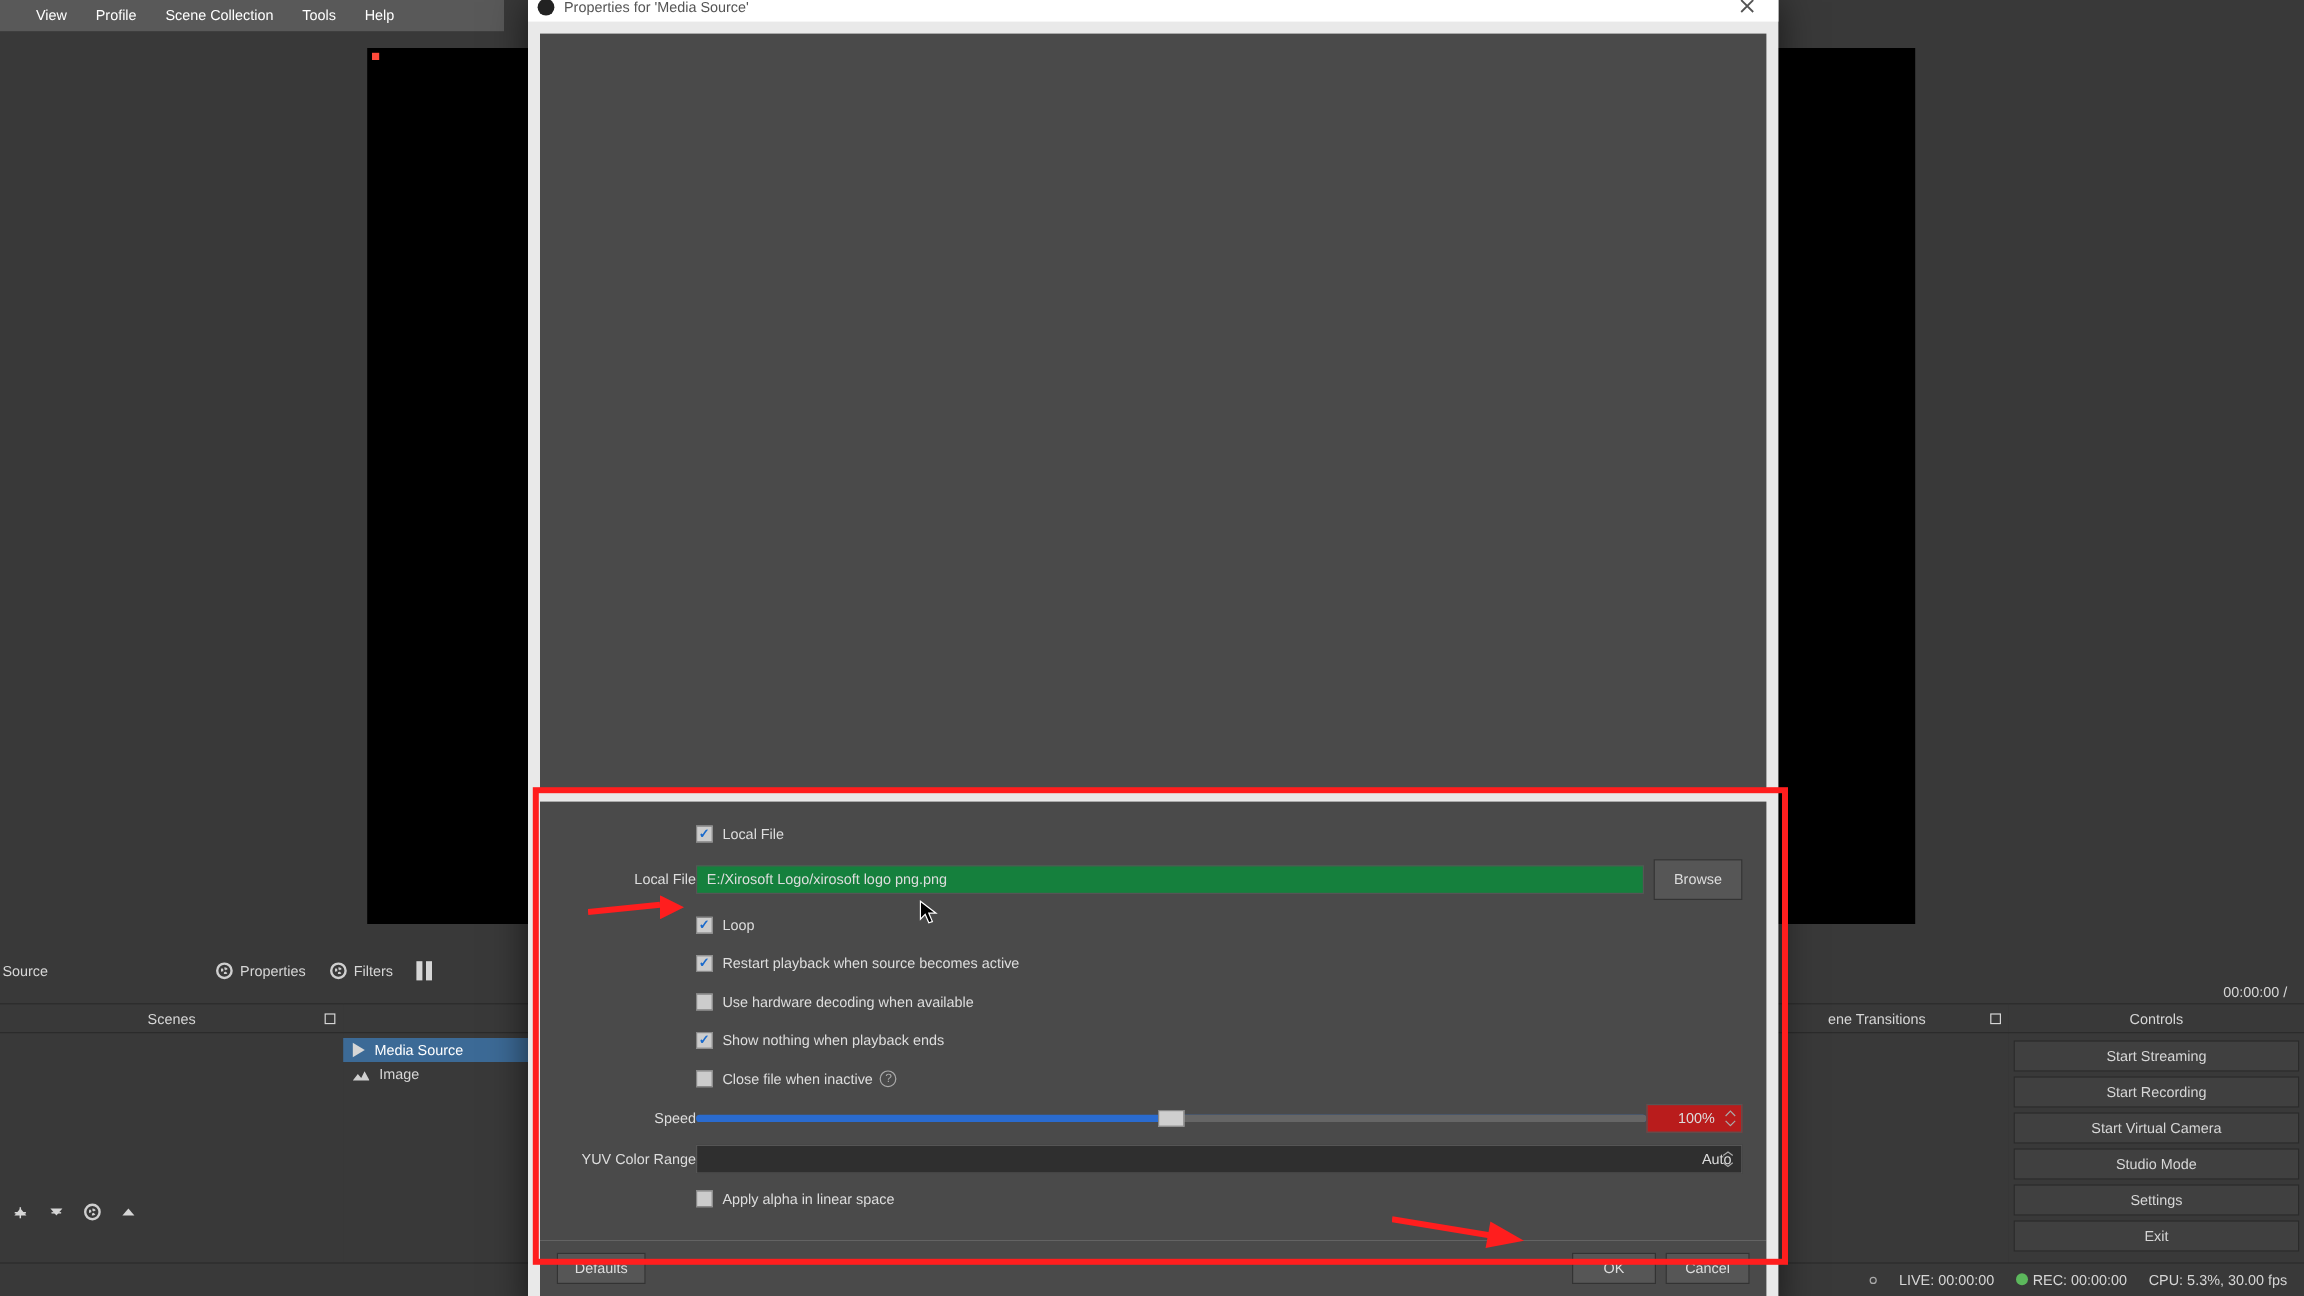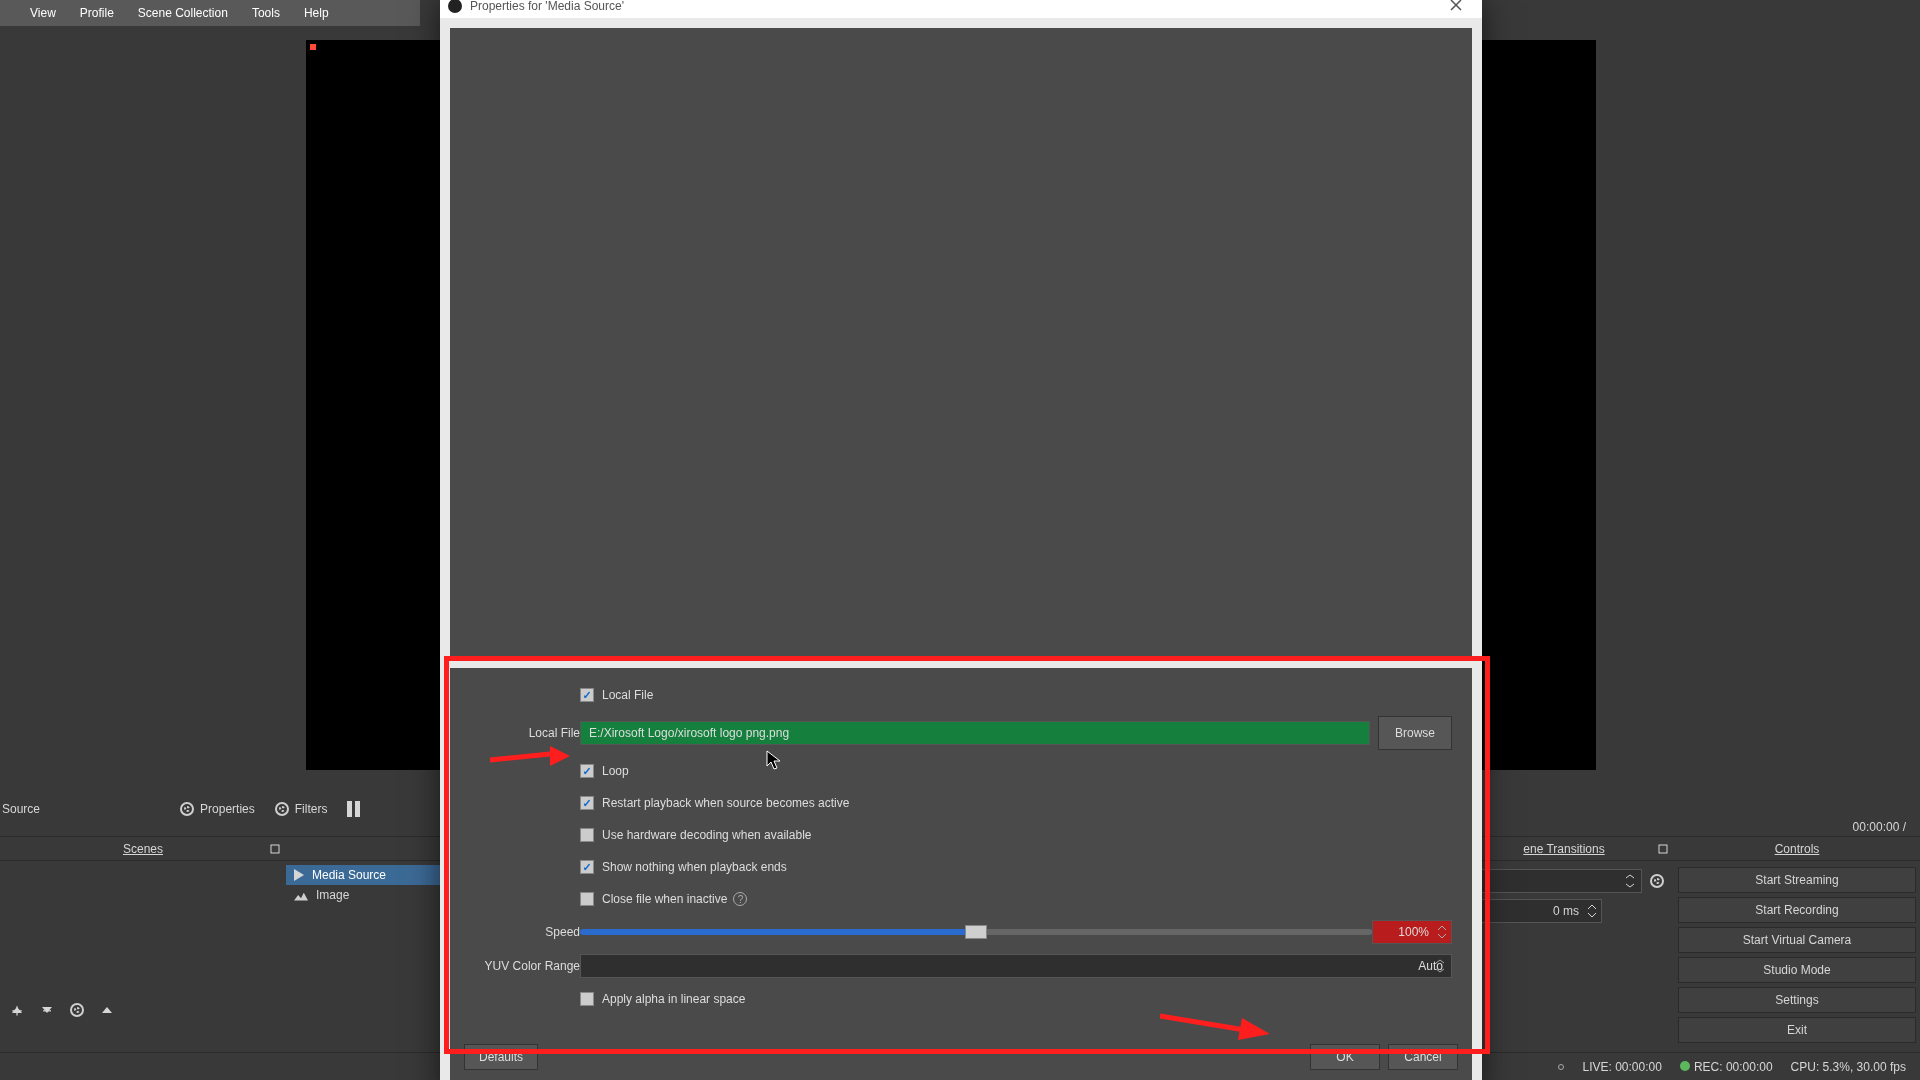--- a/index.html
+++ b/index.html
@@ -18,21 +18,21 @@
 .subtoolbar .srclbl { color: #d6d6d6; padding-left: 2px; padding-right: 130px; }
 .subtoolbar .btn { display: flex; align-items: center; gap: 6px; padding: 4px 10px; color: #d6d6d6; }
 .gear-icon { width: 14px; height: 14px; border: 2px solid #cfcfcf; border-radius: 50%; position: relative; }
 .gear-icon::before { content: ""; position: absolute; inset: 2px; border: 2px dotted #cfcfcf; border-radius: 50%; }
 .pause-icon { display: inline-flex; gap: 3px; }
 .pause-icon span { width: 5px; height: 16px; background: #d6d6d6; }
 
 
 .panels { position: absolute; top: 836px; left: 0; right: 0; height: 224px; display: flex; }
 .panel { background: #393939; border-top: 1px solid #2b2b2b; }
-.panel .header { height: 24px; border-bottom: 1px solid #2b2b2b; display: flex; align-items: center; justify-content: center; color: #d6d6d6; position: relative; text-decoration: underline; }
+.panel .header { height: 24px; border-bottom: 1px solid #2b2b2b; display: flex; align-items: center; justify-content: center; color: #d6d6d6; position: relative; }
 .panel .header .pop { position: absolute; right: 6px; color: #d6d6d6; }
 .scenes { width: 286px; }
 .sources { width: 424px; }
 .mixer { width: 744px; }
 .transitions { width: 220px; }
 .controls { width: 246px; }
 
 .source-list { padding-top: 4px; }
 .source-row { display: flex; align-items: center; gap: 8px; padding: 3px 8px; color: #d6d6d6; }
 .source-row.sel { background: #3c6a96; color: #fff; }
@@ -191,46 +191,20 @@
 
   <div class="panel transitions">
     <div class="header">
       <span>ene Transitions</span>
       <span class="pop">
         <svg width="10" height="10">
             <rect x="1" y="1" width="8" height="8" fill="none" stroke="#d6d6d6"></rect>
           </svg>
       </span>
     </div>
-    <div class="body">
-      <div class="spin-row">
-        <div class="dropdown" style="flex:1">
-          <span class="caret">
-            <svg width="10" height="14">
-                <path d="M1 4 L5 1 L9 4" fill="none" stroke="#d6d6d6"></path>
-                <path d="M1 10 L5 13 L9 10" fill="none" stroke="#d6d6d6"></path>
-              </svg>
-          </span>
-        </div>
-        <span class="iconbtn">
-            <span class="gear-icon"></span>
-          </span>
-      </div>
-      <div class="spin-row">
-        <div class="spinbox">
-          <span>0 ms</span>
-          <span class="caret">
-            <svg width="10" height="14">
-                <path d="M1 5 L5 1 L9 5" fill="none" stroke="#d6d6d6"></path>
-                <path d="M1 9 L5 13 L9 9" fill="none" stroke="#d6d6d6"></path>
-              </svg>
-          </span>
-        </div>
-      </div>
-    </div>
   </div>
 
   <div class="panel controls">
     <div class="header">
         <span>Controls</span>
       </div>
     <div class="body">
       <div class="ctrlbtn">Start Streaming</div>
       <div class="ctrlbtn">Start Recording</div>
       <div class="ctrlbtn">Start Virtual Camera</div>

